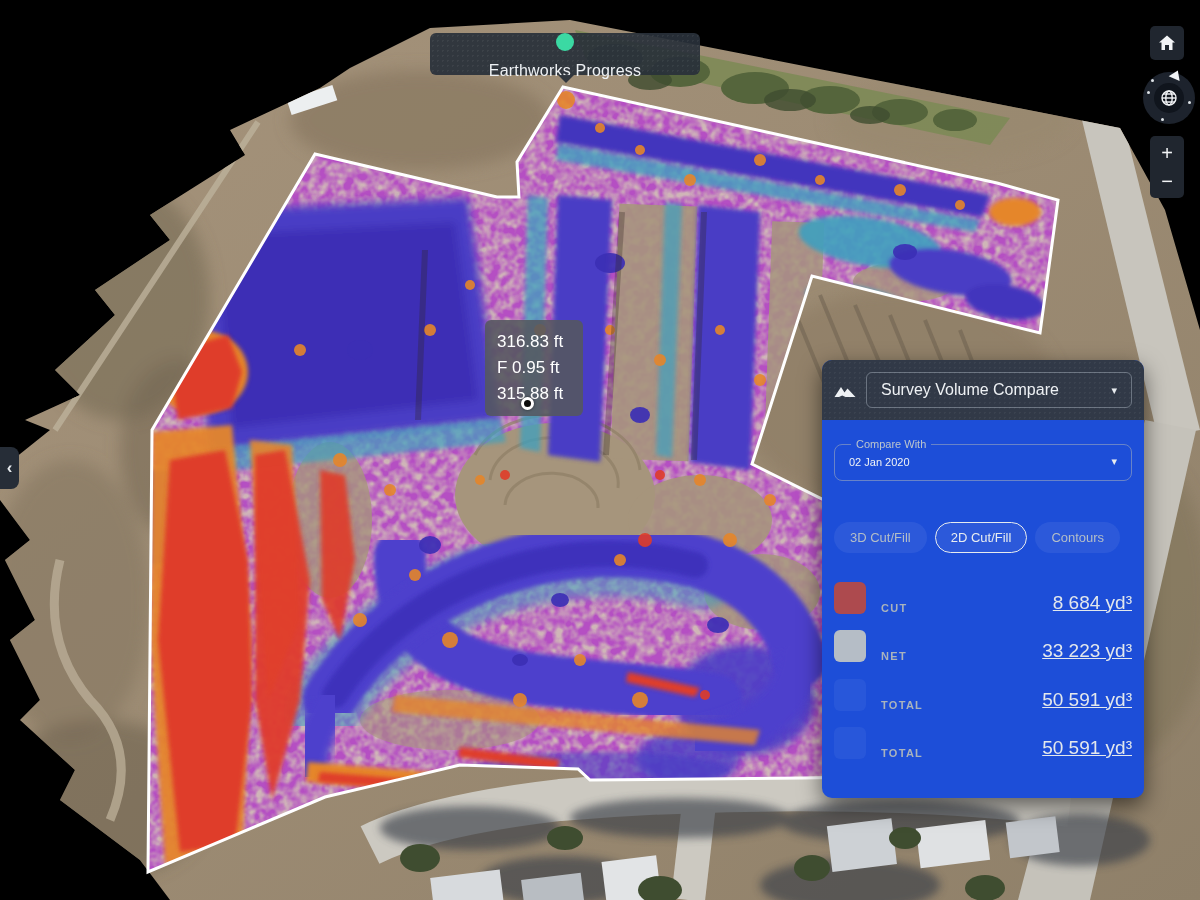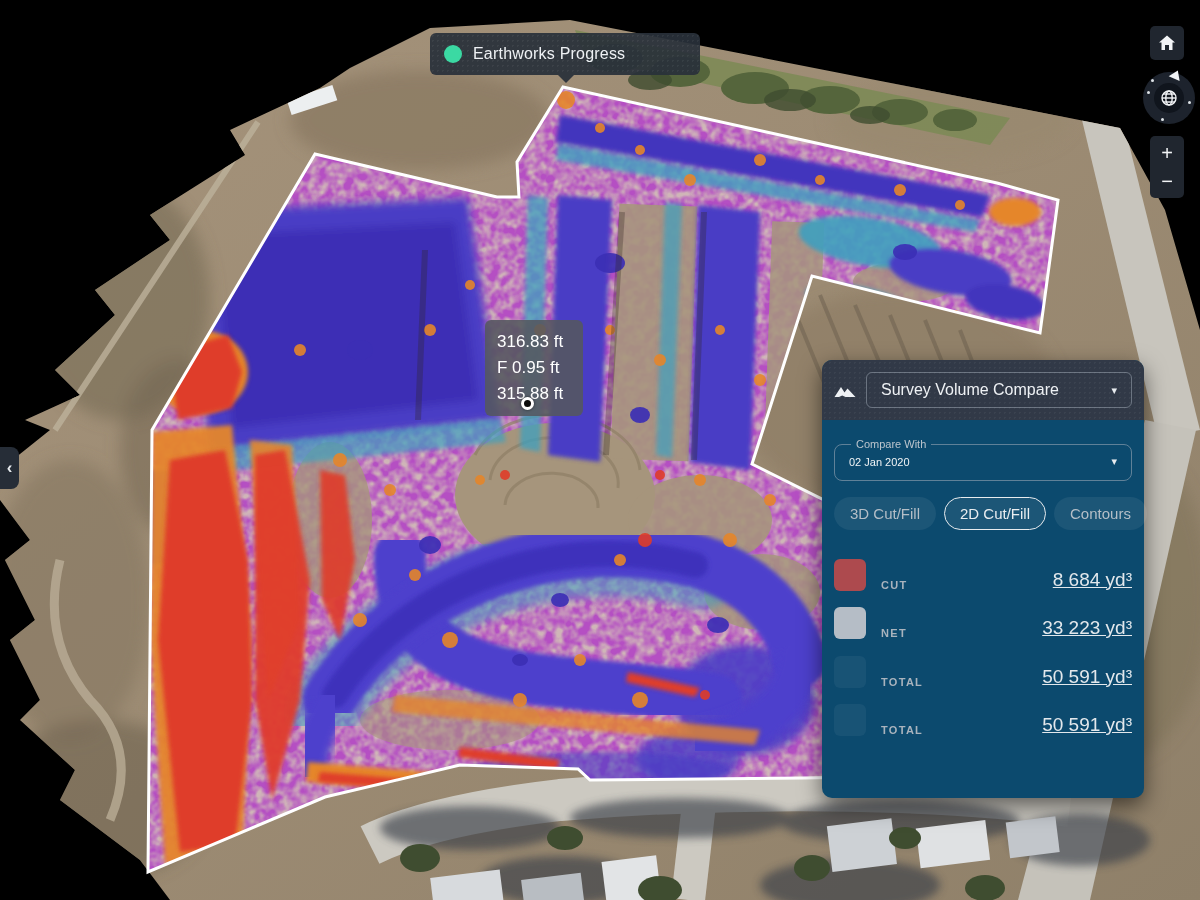--- a/index.html
+++ b/index.html
@@ -10,20 +10,21 @@
   }
   svg.map{position:absolute;left:0;top:0;}
 
   
   .flag{
     position:absolute;left:430px;top:33px;width:270px;height:42px;
     background:rgba(41,48,58,.93);border-radius:6px;display:flex;align-items:center;
     padding:0 14px;gap:11px;
     background-image:radial-gradient(rgba(255,255,255,.05) 1px,transparent 1px);
     background-size:5px 5px;
+    flex-direction:column;
   }
   .flag:after{
     content:"";position:absolute;left:128px;top:42px;
     border:8px solid transparent;border-top-color:rgba(41,48,58,.93);
   }
   .flag .dot{width:18px;height:18px;border-radius:50%;background:#3bd9a3;flex:0 0 auto;}
   .flag .lbl{color:#eef1f4;font-size:16px;letter-spacing:.2px;white-space:nowrap;}
 
   
   .measure{
@@ -63,21 +64,21 @@
   .compass .pip{position:absolute;width:3px;height:3px;border-radius:50%;background:#dfe4e8;}
   .compass .north{
     position:absolute;left:27px;top:-2px;width:0;height:0;
     border-left:6px solid transparent;border-right:6px solid transparent;
     border-bottom:9px solid #f2f4f6;transform:rotate(24deg);
   }
 
   
   .panel{
     position:absolute;left:822px;top:360px;width:322px;height:438px;
-    background:#0c4a6e;border-radius:10px;box-shadow:0 8px 22px rgba(0,0,0,.55);
+    background:#1d4ed8;border-radius:10px;box-shadow:0 8px 22px rgba(0,0,0,.55);
     color:#e6eaee;
   }
   .panel-header{
     height:60px;background:#313947;border-radius:10px 10px 0 0;
     display:flex;align-items:center;padding:0 12px;
     background-image:radial-gradient(rgba(255,255,255,.045) 1px,transparent 1px);
     background-size:5px 5px;
   }
   .title-drop{
     margin-left:10px;flex:1;display:flex;align-items:center;justify-content:space-between;
@@ -89,21 +90,21 @@
   fieldset.compare{
     margin:0 0 16px;border:1px solid rgba(165,175,188,.55);border-radius:8px;
     padding:2px 14px 12px;cursor:pointer;
   }
   fieldset.compare legend{font-size:11px;color:#bcc5cd;padding:0 5px;margin-left:2px;}
   .compare-row{display:flex;align-items:center;justify-content:space-between;padding-top:3px;}
   .compare-row .v{font-size:11px;color:#f0f3f5;}
   .tabs{display:flex;gap:8px;margin-bottom:12px;}
   .tab{
     background:rgba(255,255,255,.065);border:1.5px solid transparent;border-radius:17px;
-    padding:7px 15px;font-size:15px;color:#b4bec7;white-space:nowrap;cursor:pointer;
+    padding:7px 15px;font-size:13px;color:#b4bec7;white-space:nowrap;cursor:pointer;margin-top:25px;
   }
   .tab.active{border-color:#e7ebee;color:#e9edf0;text-align:center;}
   .lrow{display:flex;align-items:flex-end;height:48.5px;}
   .sw{width:32px;height:32px;border-radius:6px;margin-right:15px;flex:0 0 auto;}
   .lrow .lab{font-size:11px;font-weight:bold;letter-spacing:1.3px;color:#a9b3bd;}
   .lrow .val{margin-left:auto;font-size:19px;color:#e3e8ec;text-decoration:underline;}
 </style>
 </head>
 <body>
 

